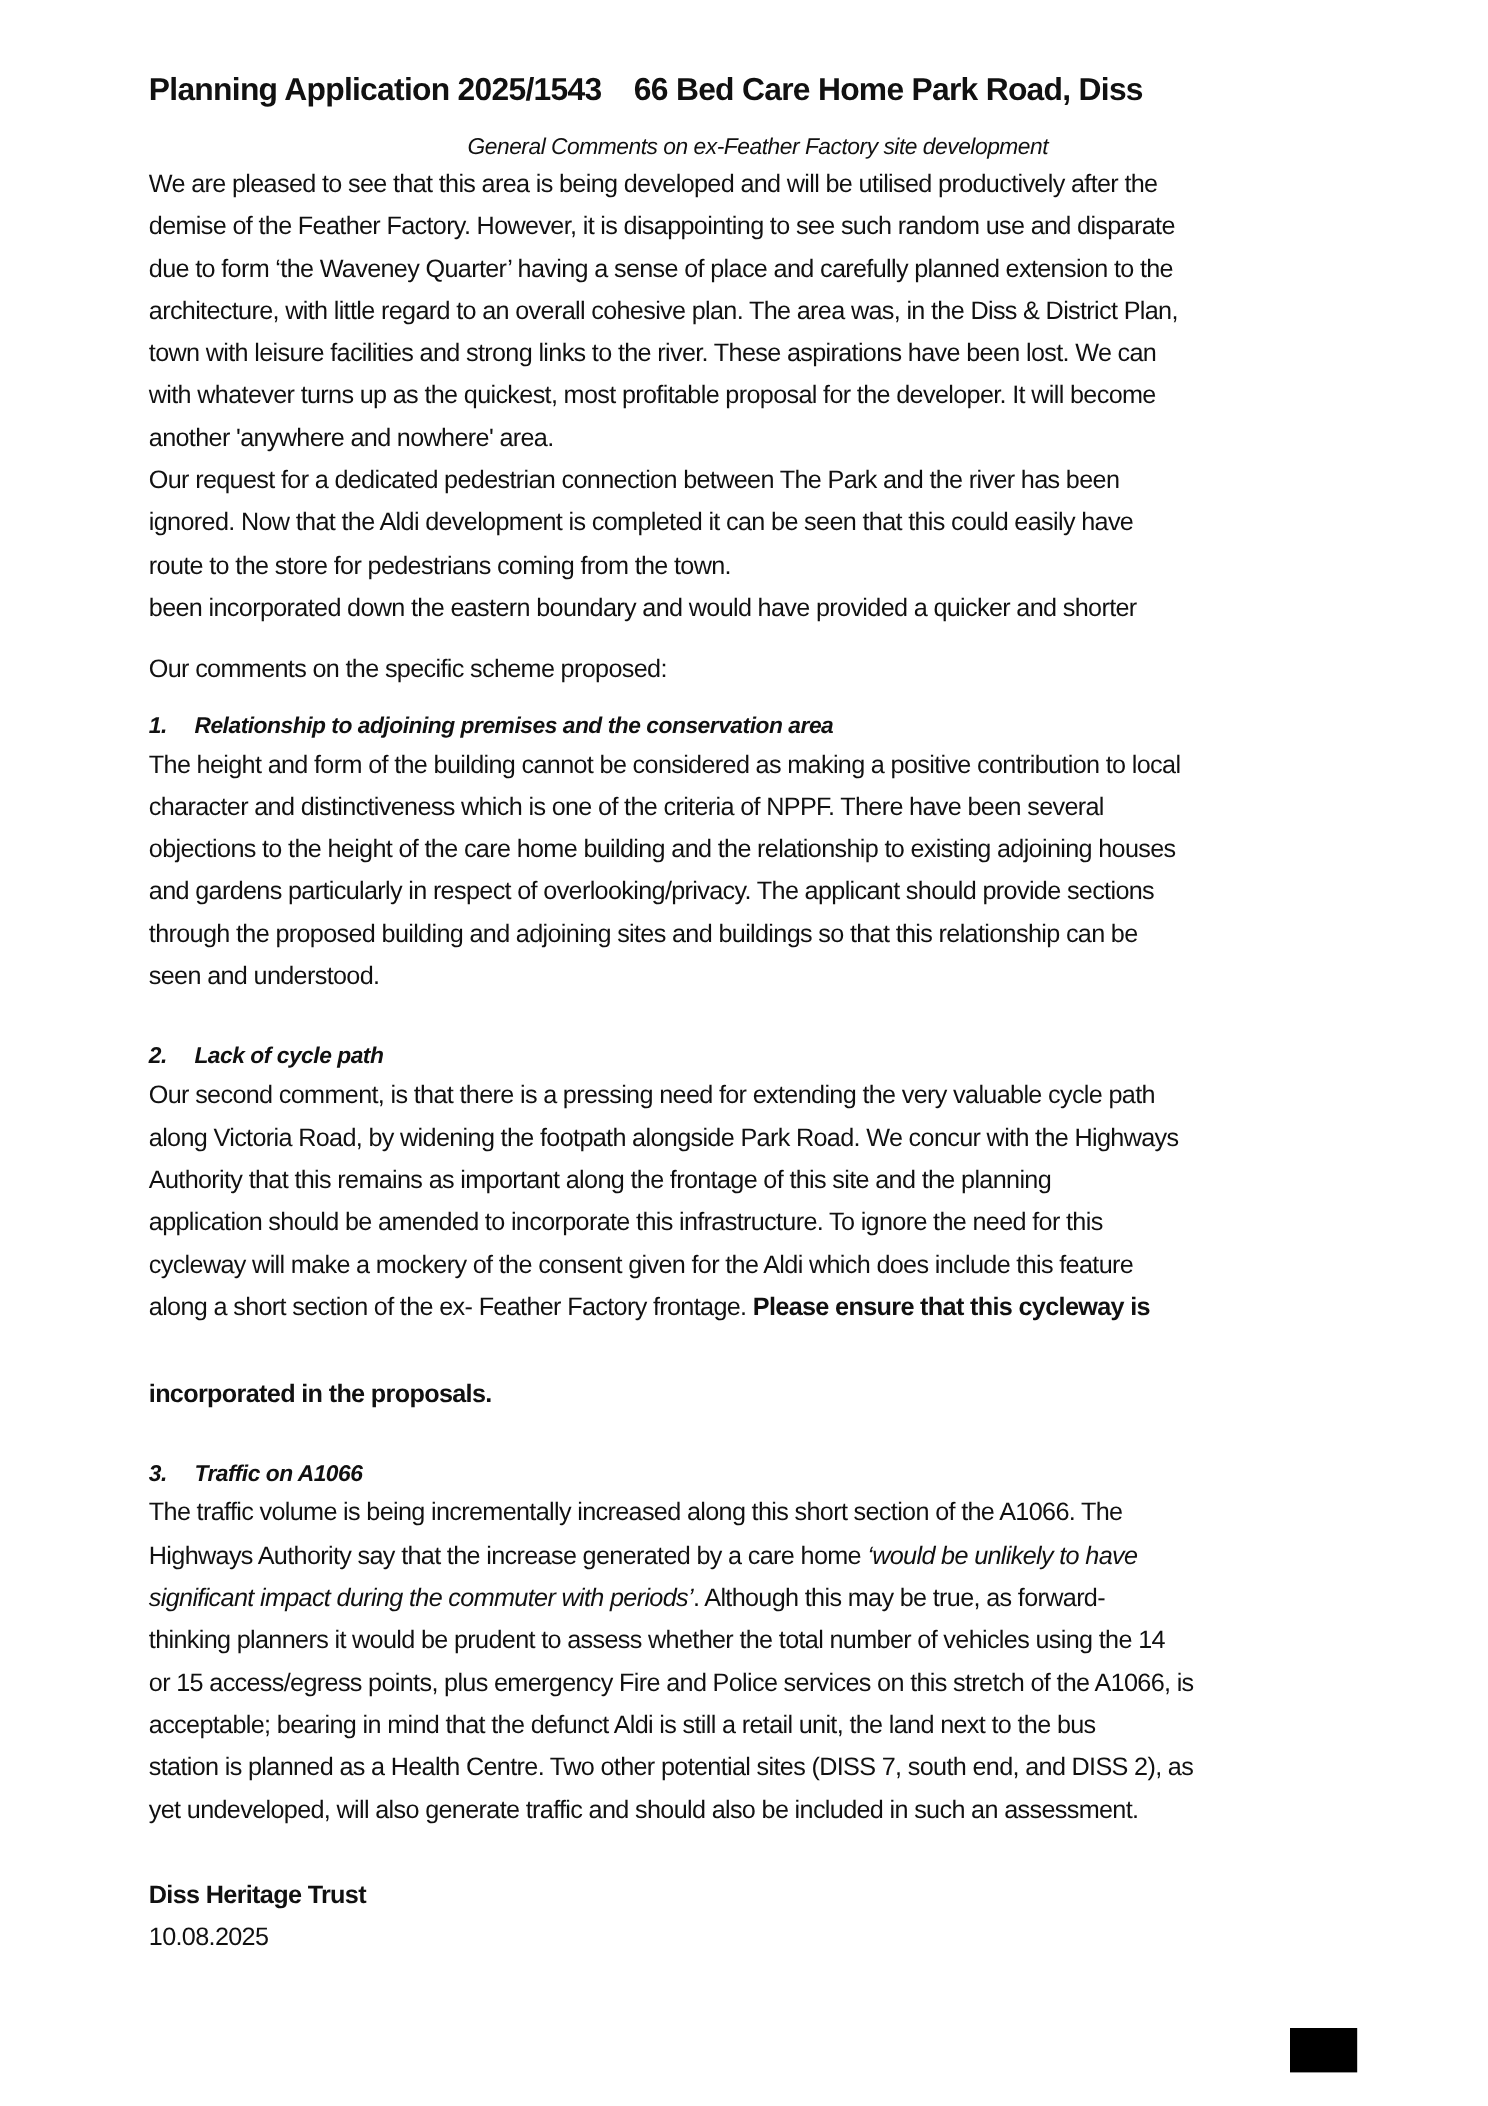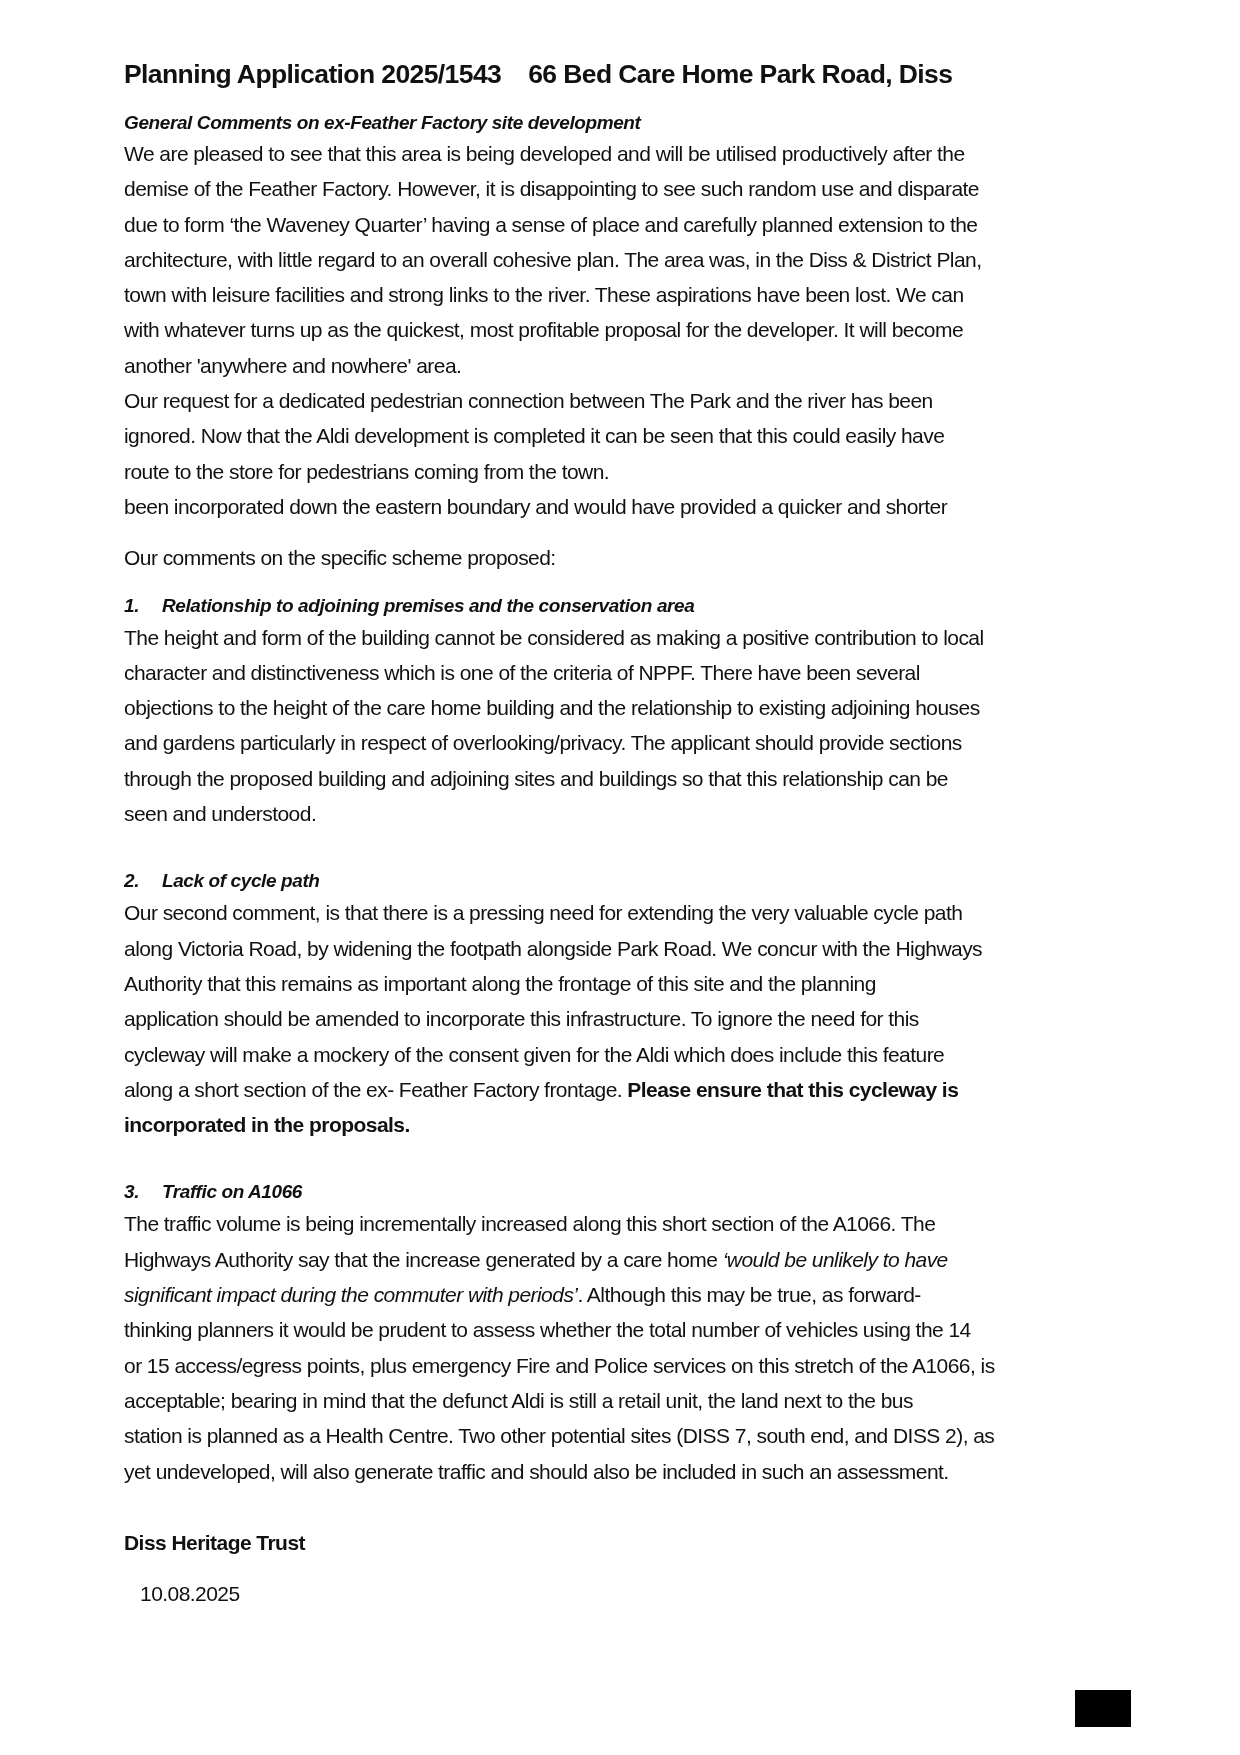--- a/index.html
+++ b/index.html
@@ -23,60 +23,61 @@
     }
     .title {
       font-weight: bold;
       font-size: 26.5px;
       letter-spacing: -0.6px;
       margin: 0 0 18px 0;
       line-height: 36px;
       white-space: pre;
     }
     .subhead {
-      font-weight: bold;
+      font-weight: normal;
       font-style: italic;
       font-size: 19px;
       letter-spacing: -0.4px;
       line-height: 26px;
       margin: 0;
+      text-align: center;
     }
     .para {
       font-size: 21px;
       letter-spacing: -0.55px;
       line-height: 35.3px;
       margin: 0;
     }
     .line { display: block; white-space: nowrap; }
     .gap-sm { height: 16px; }
     .gap-lg { height: 36px; }
     .section-head {
       font-weight: bold;
       font-style: italic;
       font-size: 19px;
       letter-spacing: -0.4px;
       line-height: 28px;
       margin: 0;
       display: flex;
     }
     .section-head .num { width: 38px; display: inline-block; }
-    .bold { font-weight: bold; }
+    .bold { font-weight: bold; margin-top: 37px; }
     .ital { font-style: italic; }
     .sig-name {
       font-weight: bold;
       font-size: 21px;
       letter-spacing: -0.55px;
       line-height: 35px;
       margin: 0;
     }
     .sig-date {
       font-size: 21px;
       letter-spacing: -0.55px;
       line-height: 35px;
-      margin: 16px;
+      margin: 0;
     }
     .redaction-box {
       position: absolute;
       left: 1075px;
       top: 1690px;
       width: 56px;
       height: 37px;
       background: #000000;
     }
   </style>

